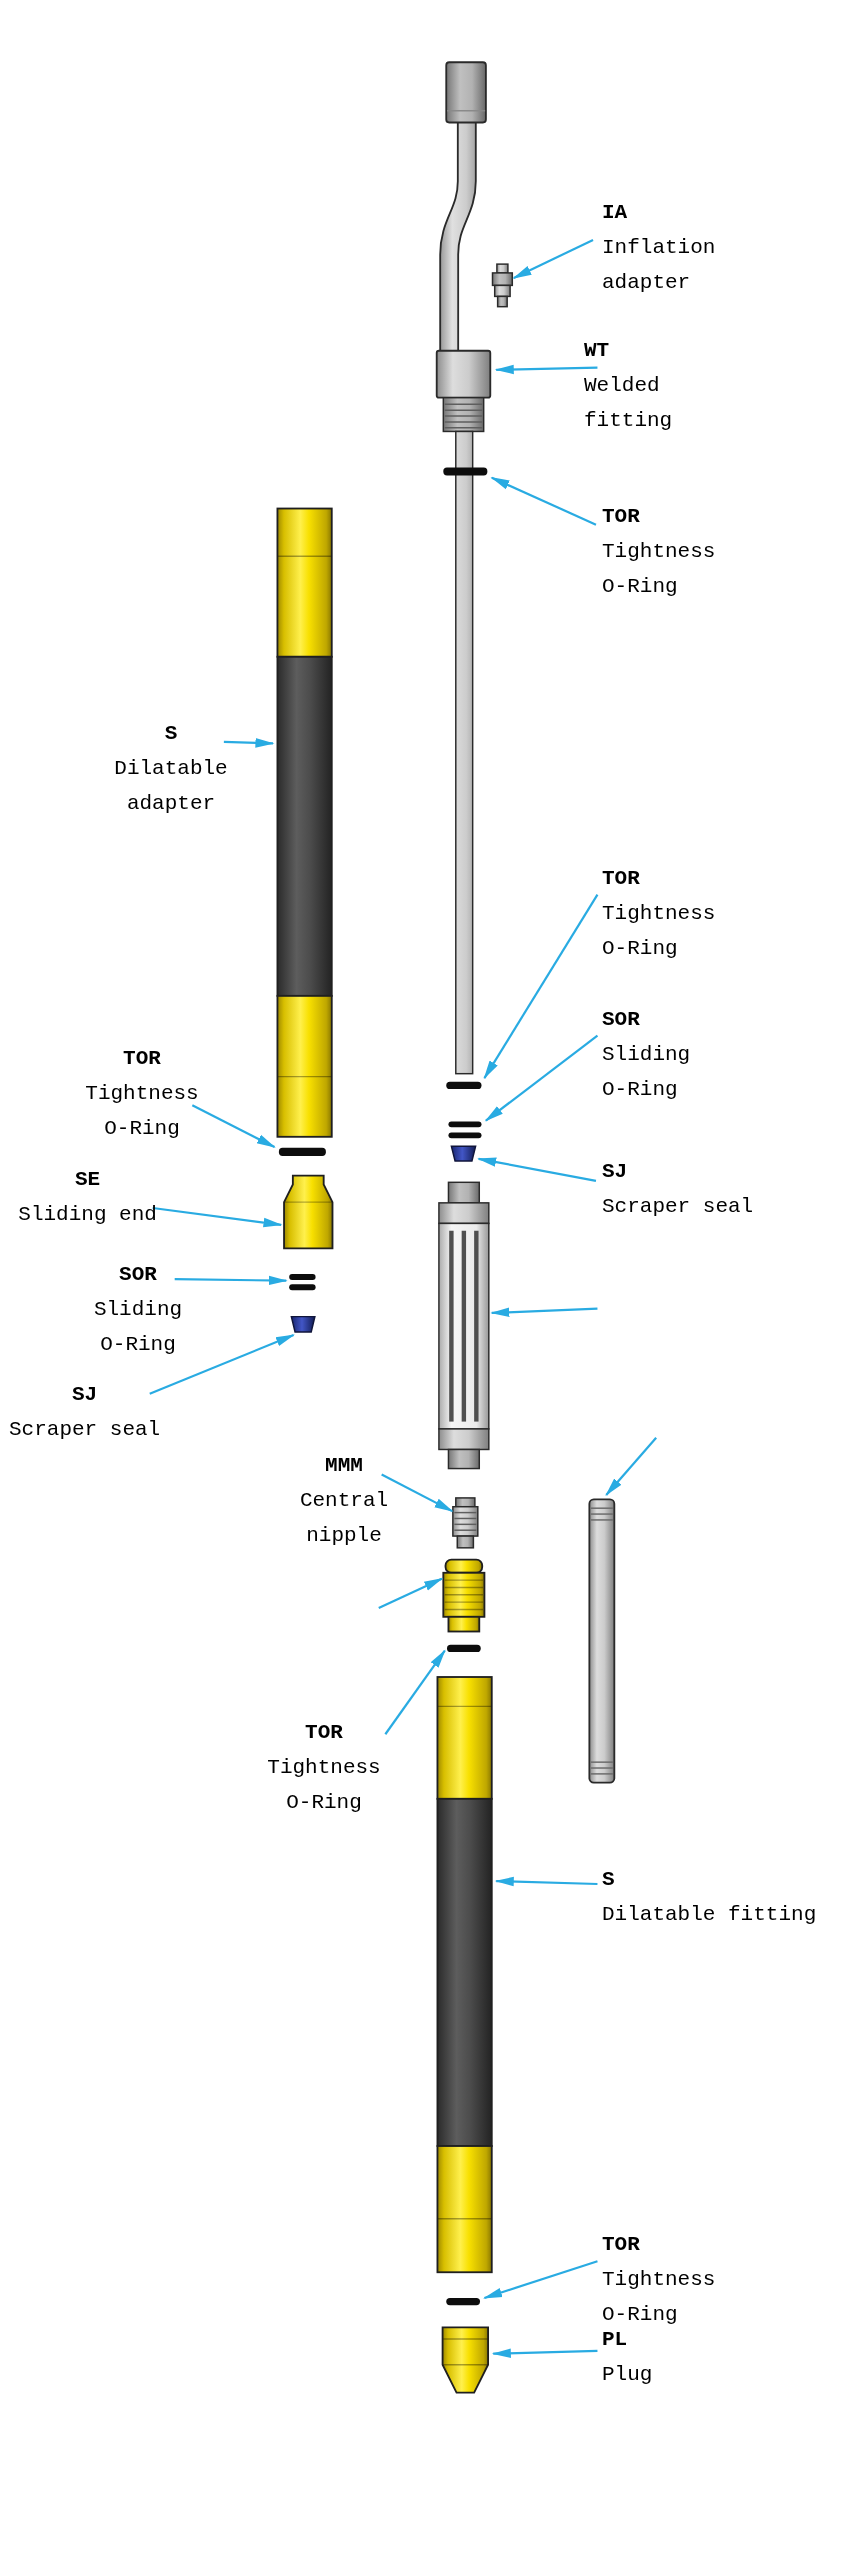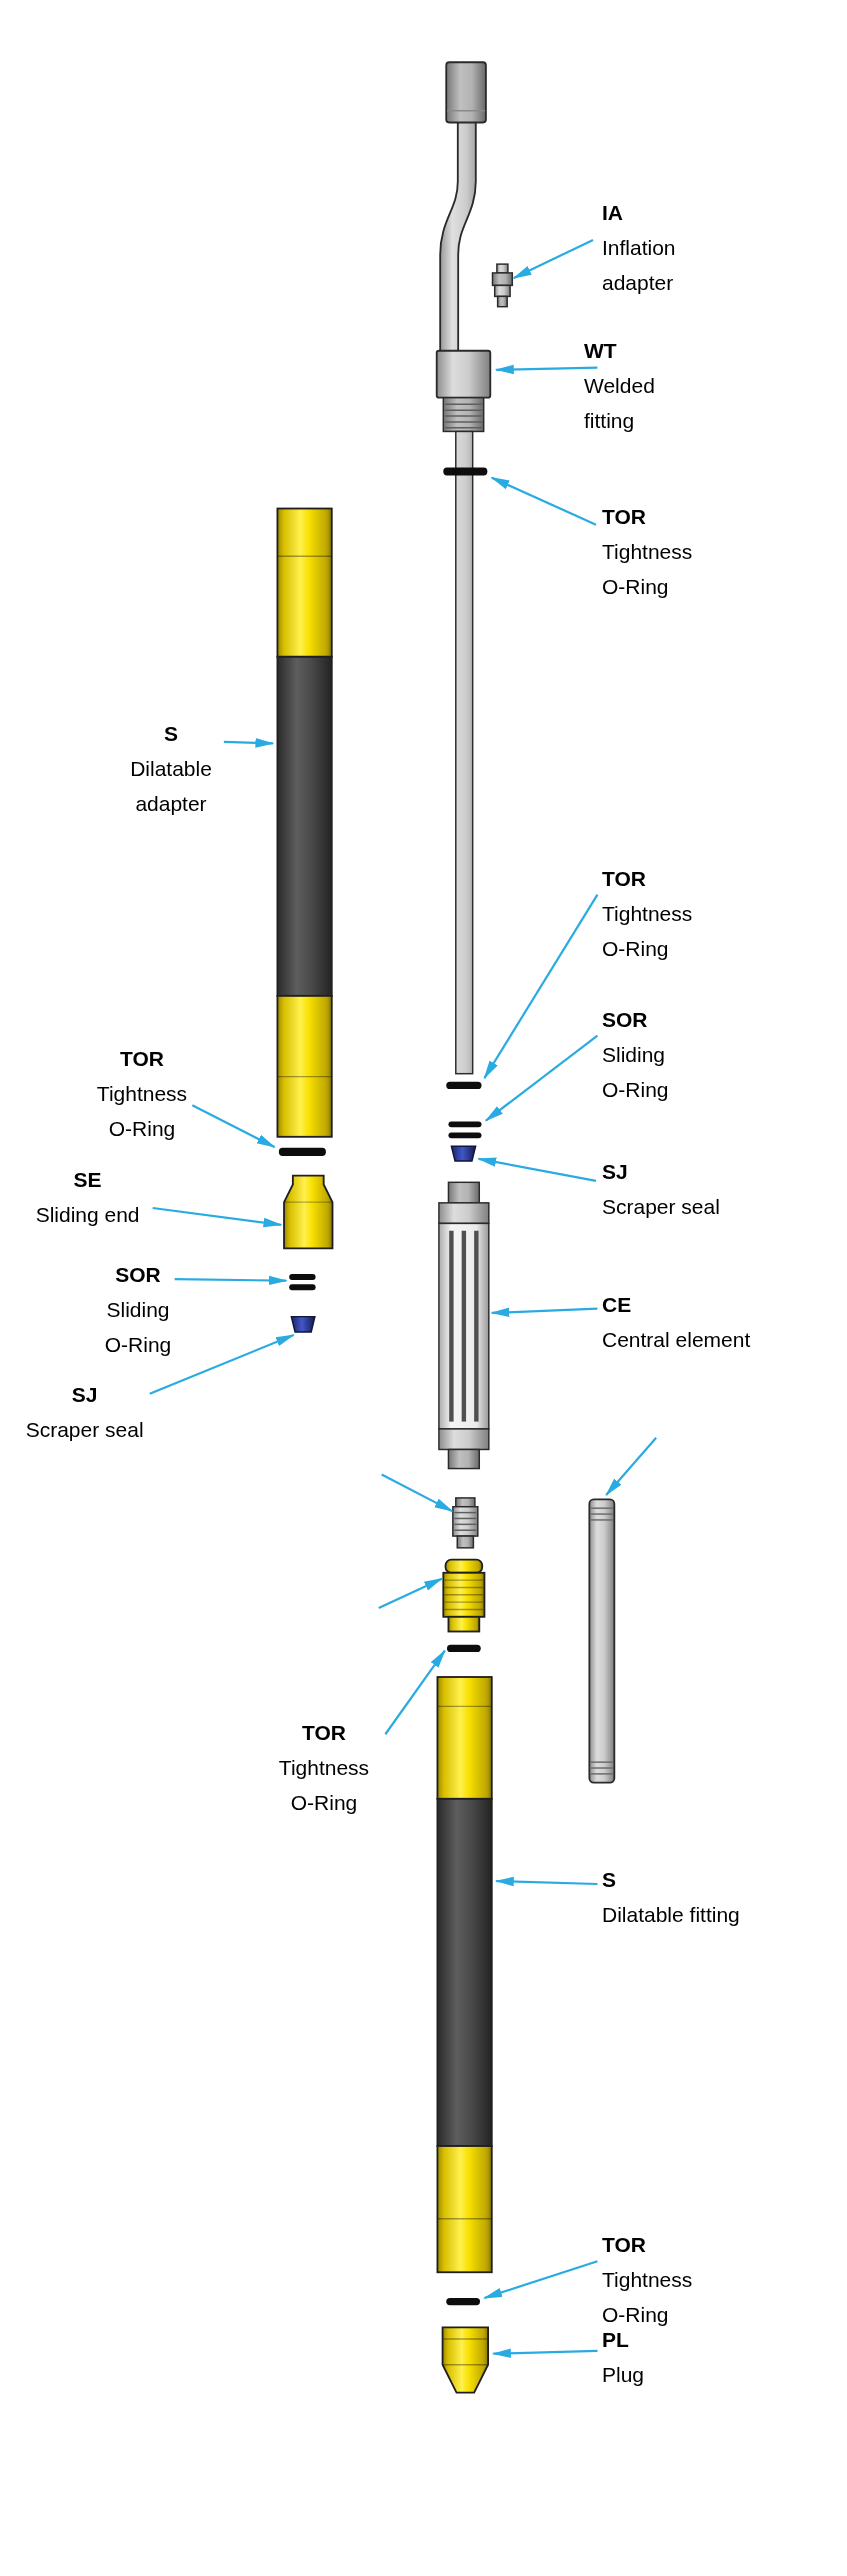--- a/index.html
+++ b/index.html
@@ -1,20 +1,20 @@
 <!DOCTYPE html>
 <html style="--arrow: #29abe2; --text: #000000; --background: #ffffff; --yellow: #f8e000; --dark-element: #454545; --metal: #c6c6c6; --seal-blue: #4256c6; --oring-black: #0d0d0d;font-size:11.7px"><head>
 <meta charset="utf-8">
 <style>
   :root { --arrow:#29abe2; --text:#000000; --background:#ffffff; }
   * { margin:0; padding:0; box-sizing:border-box; }
   body { background:var(--background); font-family:"Liberation Sans", sans-serif; }
   .page {
     position:relative; width:847px; height:2576px;
-    background:var(--background); overflow:hidden;
+    background:var(--background); overflow:hidden;font-family:Liberation Mono, monospace;
   }
   svg.canvas { position:absolute; left:0; top:0; }
   .arrow-line { stroke:var(--arrow); stroke-width:3; fill:none; }
   .arrow-head { fill:var(--arrow); }
   .label {
     position:absolute; font-size:21px; line-height:35px;
     color:var(--text); white-space:nowrap;
   }
   .label .code { font-weight:700; }
   .label.center { text-align:center; width:206px; }
@@ -282,25 +282,26 @@
   <div class="code">SOR</div>
   <div class="desc">Sliding</div>
   <div class="desc">O-Ring</div>
 </div>
 
 <div class="label right" style="left:602px;top:1154px">
   <div class="code">SJ</div>
   <div class="desc">Scraper seal</div>
 </div>
 
-<div class="label right" style="left:602px;top:1287px">
-  <div class="code">CE</div>
-  <div class="desc">Central element</div>
-</div>
-
+
+<div class="label center" style="left:241px;top:1448px">
+  <div class="code">MMM</div>
+  <div class="desc">Central</div>
+  <div class="desc">nipple</div>
+</div>
 
 
 
 <div class="label center" style="left:221px;top:1715px">
   <div class="code">TOR</div>
   <div class="desc">Tightness</div>
   <div class="desc">O-Ring</div>
 </div>
 
 <div class="label right" style="left:602px;top:1862px">

